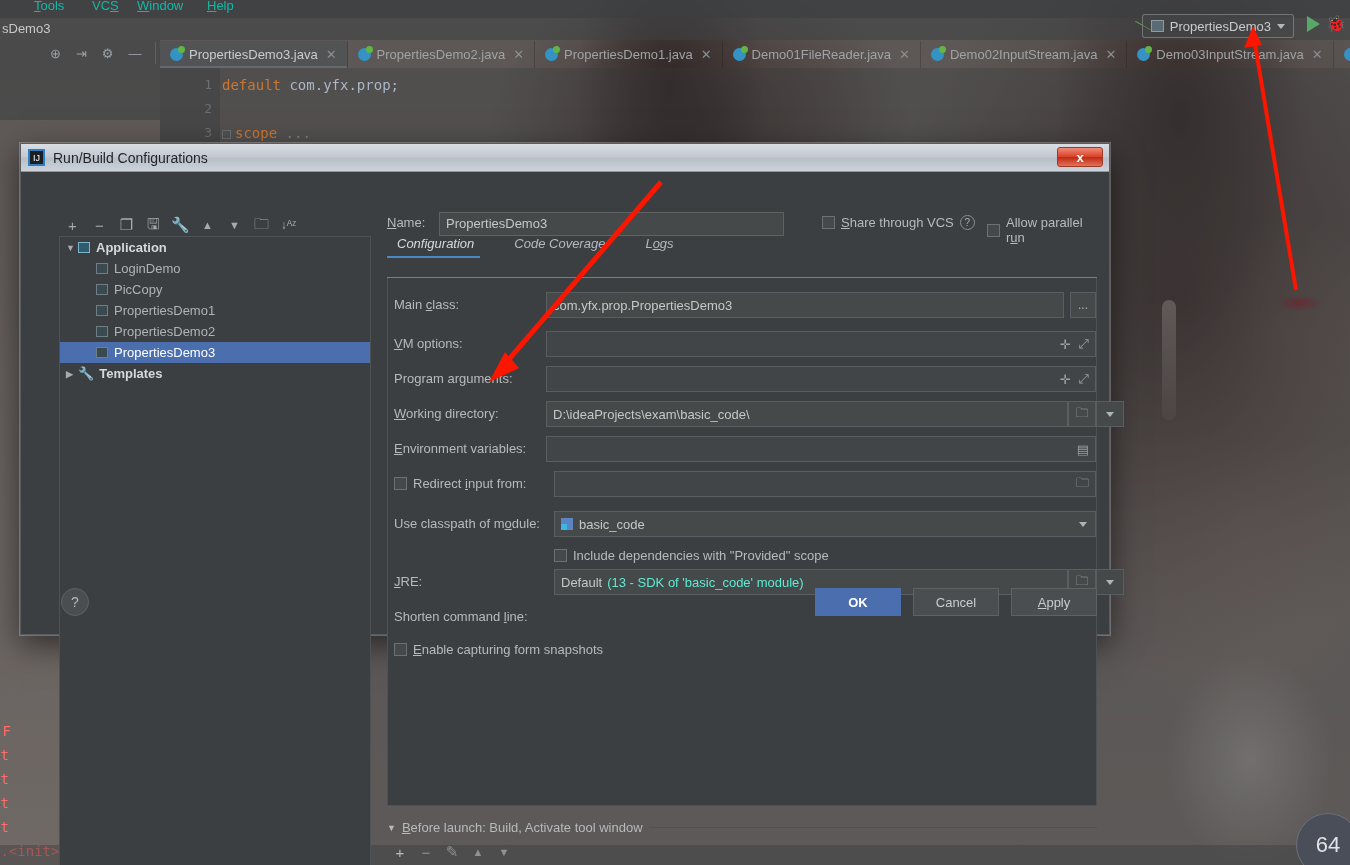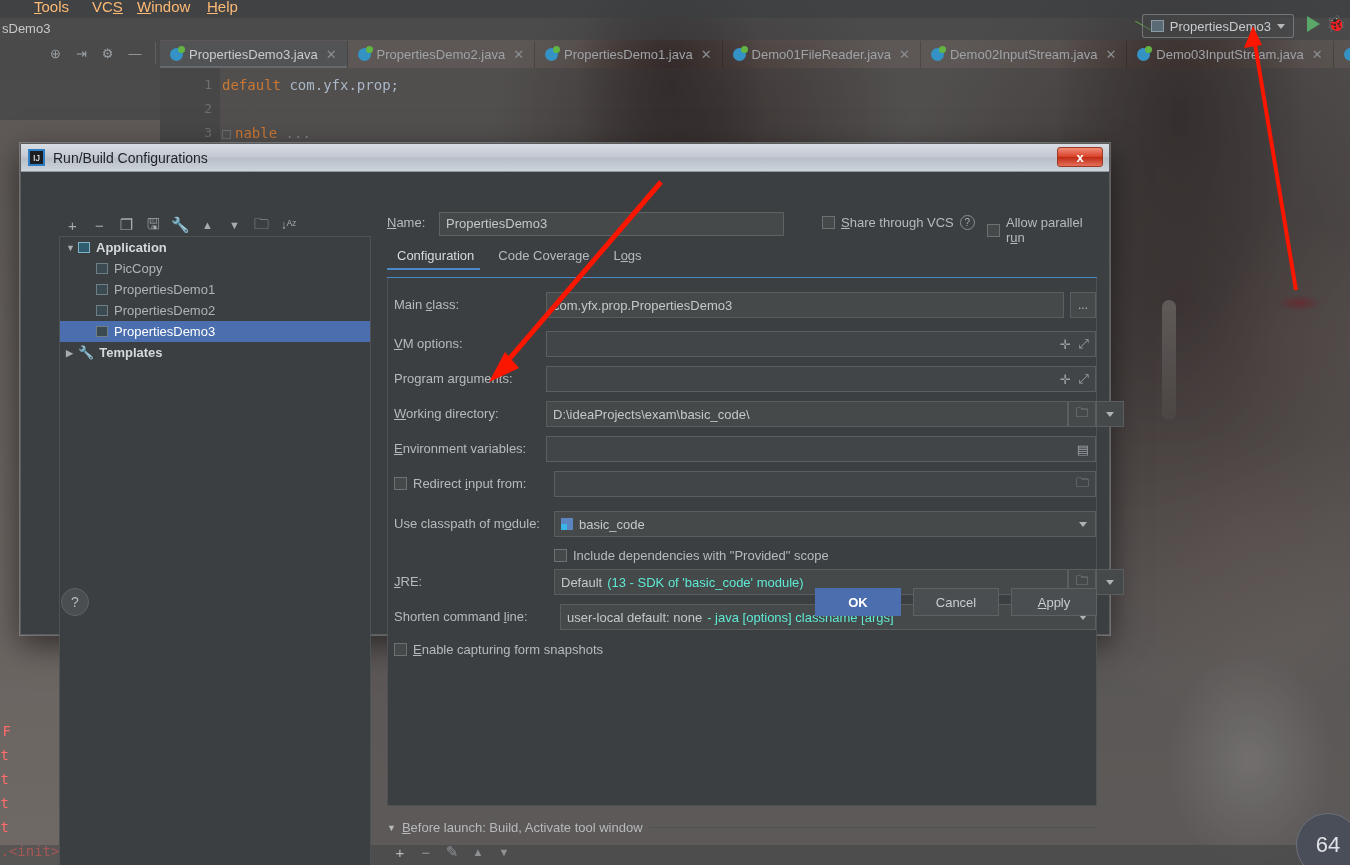--- a/index.html
+++ b/index.html
@@ -30,21 +30,21 @@
     background:radial-gradient(ellipse 32px 12px at 50% 50%, rgba(160,22,34,0.85), rgba(160,22,34,0) 72%); }
   .wp-shoulder { position:absolute; left:1150px; top:600px; width:200px; height:265px;
     background:radial-gradient(ellipse 120px 150px at 50% 60%, rgba(222,214,206,0.55), rgba(222,214,206,0) 70%); }
   .wp-earring { position:absolute; left:1162px; top:300px; width:14px; height:120px;
     background:linear-gradient(180deg, rgba(210,196,188,0.55), rgba(210,196,188,0.1)); border-radius:7px; }
   
   .wp-veil { position:absolute; inset:0; background:rgba(60,63,65,0.34); }
 
   
   .menubar { position:absolute; left:0; top:0; width:100%; height:18px;
-    background:rgba(60,63,65,0.86); color:#fdba74; font-size:15px; }
+    background:rgba(60,63,65,0.86); color:#14b8a6; font-size:13px; }
   .menubar .mi { position:absolute; top:-2px; white-space:nowrap; }
   .mi u { text-decoration:underline; }
 
   .navbar { position:absolute; left:0; top:18px; width:100%; height:22px;
     background:rgba(62,65,67,0.55); color:#c9c9c9; font-size:13px; padding-left:2px; line-height:22px; }
 
   .toolwin { position:absolute; left:0; top:40px; width:160px; height:80px;
     background:rgba(60,63,65,0.55); }
   .tw-icons { position:absolute; top:46px; left:50px; display:flex; gap:15px; align-items:center;
     color:#9aa0a6; }
@@ -135,21 +135,21 @@
   .field { background:#45494a; border:1px solid #5e6263; color:#c5c8ca; font-size:13px;
     height:24px; line-height:22px; padding:0 6px; }
   .nameinput { position:absolute; left:52px; top:0; width:345px; height:24px; }
 
   .cbwrap { display:inline-flex; align-items:center; gap:6px; color:#b7babc; font-size:13px; }
   .cbox { width:13px; height:13px; border:1px solid #6d7173; background:#45494a; flex:none;
     display:inline-block; position:relative; }
   .qmark { width:15px; height:15px; border-radius:50%; border:1px solid #8b8f92; color:#a9adb0;
     font-size:10px; display:inline-flex; align-items:center; justify-content:center; }
 
-  .tabs { position:absolute; left:366px; top:76px; display:flex; gap:0; }
+  .tabs { position:absolute; left:366px; top:64px; display:flex; gap:16px;font-style:italic; }
   .tab { padding:0 14px 7px 10px; color:#b7babc; font-size:13px; position:relative; }
   .tab.active { color:#d7dadc; }
   .tab.active:after { content:""; position:absolute; left:0; right:8px; bottom:0; height:2px; background:#4a88c7; }
   .tabline { position:absolute; left:366px; top:105px; right:12px; height:1px; background:#4a88c7; }
   .tab u { text-decoration:underline; }
 
   .panel { position:absolute; left:366px; top:106px; right:12px; height:528px;
     border:1px solid #4e5254; border-top:none; background:#3c3f41; }
 
   .row { position:absolute; height:26px; display:flex; align-items:center; }
@@ -255,21 +255,21 @@
 
 <div class="editor"></div>
 <div class="gutter">
   <div>1</div>
   <div>2</div>
   <div>3</div>
 </div>
 <div class="code">
   <div><span class="kw">default</span><span> com.yfx.prop;</span></div>
   <div>&nbsp;</div>
-  <div><span class="fold"></span><span class="kw">nable</span><span style="color:#808080"> ...</span></div>
+  <div><span class="fold"></span><span class="kw">scope</span><span style="color:#808080"> ...</span></div>
 </div>
 
 <div class="hammer">⟍</div>
 <div class="runwidget">
   <span class="cfg-box"></span>
   <span>PropertiesDemo3</span>
   <span class="caret-d"></span>
 </div>
 <div class="play"></div>
 <div class="bug">🐞</div>
@@ -307,20 +307,24 @@
       <span class="tb" style="font-size:11px">▼</span>
       <span class="tb">🗀</span>
       <span class="tb" style="font-size:12px">↓ᴬᶻ</span>
     </div>
 
     <div class="cfg-tree">
       <div class="tree-row grp">
         <span class="tri">▼</span>
         <span class="appicon"></span>
         <span>Application</span>
+      </div>
+      <div class="tree-row" style="padding-left:36px">
+        <span class="appicon dim"></span>
+        <span>LoginDemo</span>
       </div>
       <div class="tree-row" style="padding-left:36px">
         <span class="appicon dim"></span>
         <span>PicCopy</span>
       </div>
       <div class="tree-row" style="padding-left:36px">
         <span class="appicon dim"></span>
         <span>PropertiesDemo1</span>
       </div>
       <div class="tree-row" style="padding-left:36px">
@@ -436,25 +440,20 @@
         <span class="rfield" style="left:680px;width:28px;justify-content:center">
             <span class="ficon">🗀</span>
           </span>
         <span class="rfield" style="left:708px;width:28px;justify-content:center">
             <span class="arrow-dn"></span>
           </span>
       </div>
 
       <div class="row" style="left:0;top:326px;width:100%">
         <span class="rlabel" style="top:5px">Shorten command <u>l</u>ine:</span>
-        <span class="rfield" style="left:172px;width:536px;gap:5px">
-          <span>user-local default: none</span>
-          <span class="sub">- java [options] classname [args]</span>
-          <span class="arrow-dn" style="position:absolute;right:8px"></span>
-        </span>
       </div>
 
       <div class="row" style="left:6px;top:358px">
         <span class="cbwrap">
           <span class="cbox"></span>
           <span><u>E</u>nable capturing form snapshots</span>
         </span>
       </div>
     </div>
 

